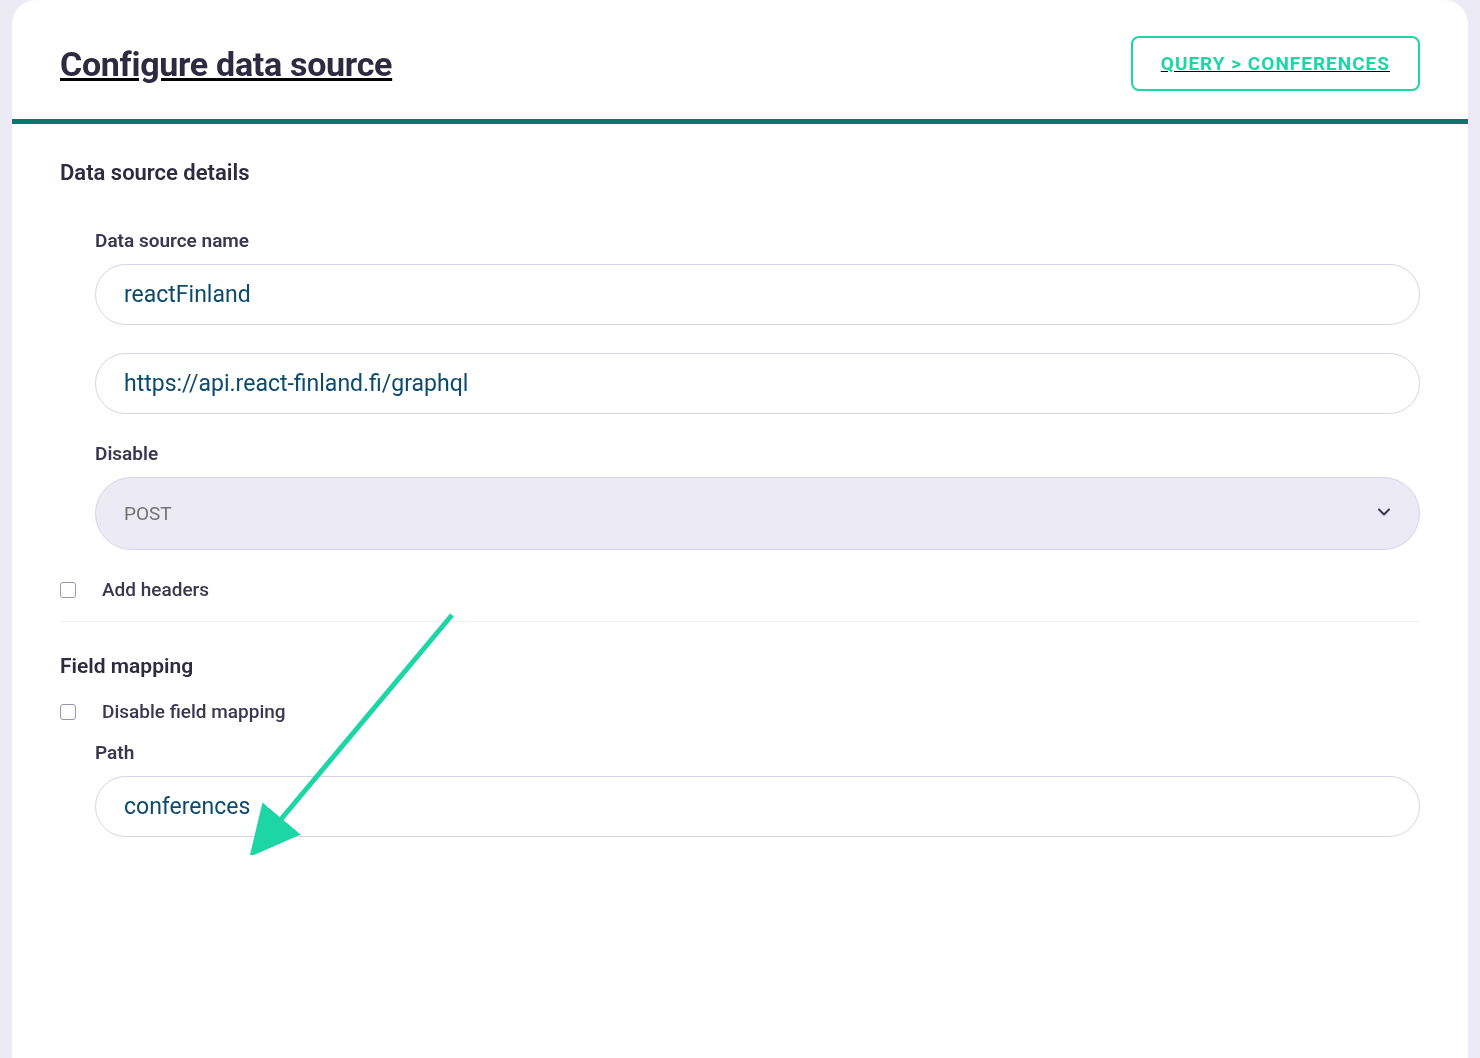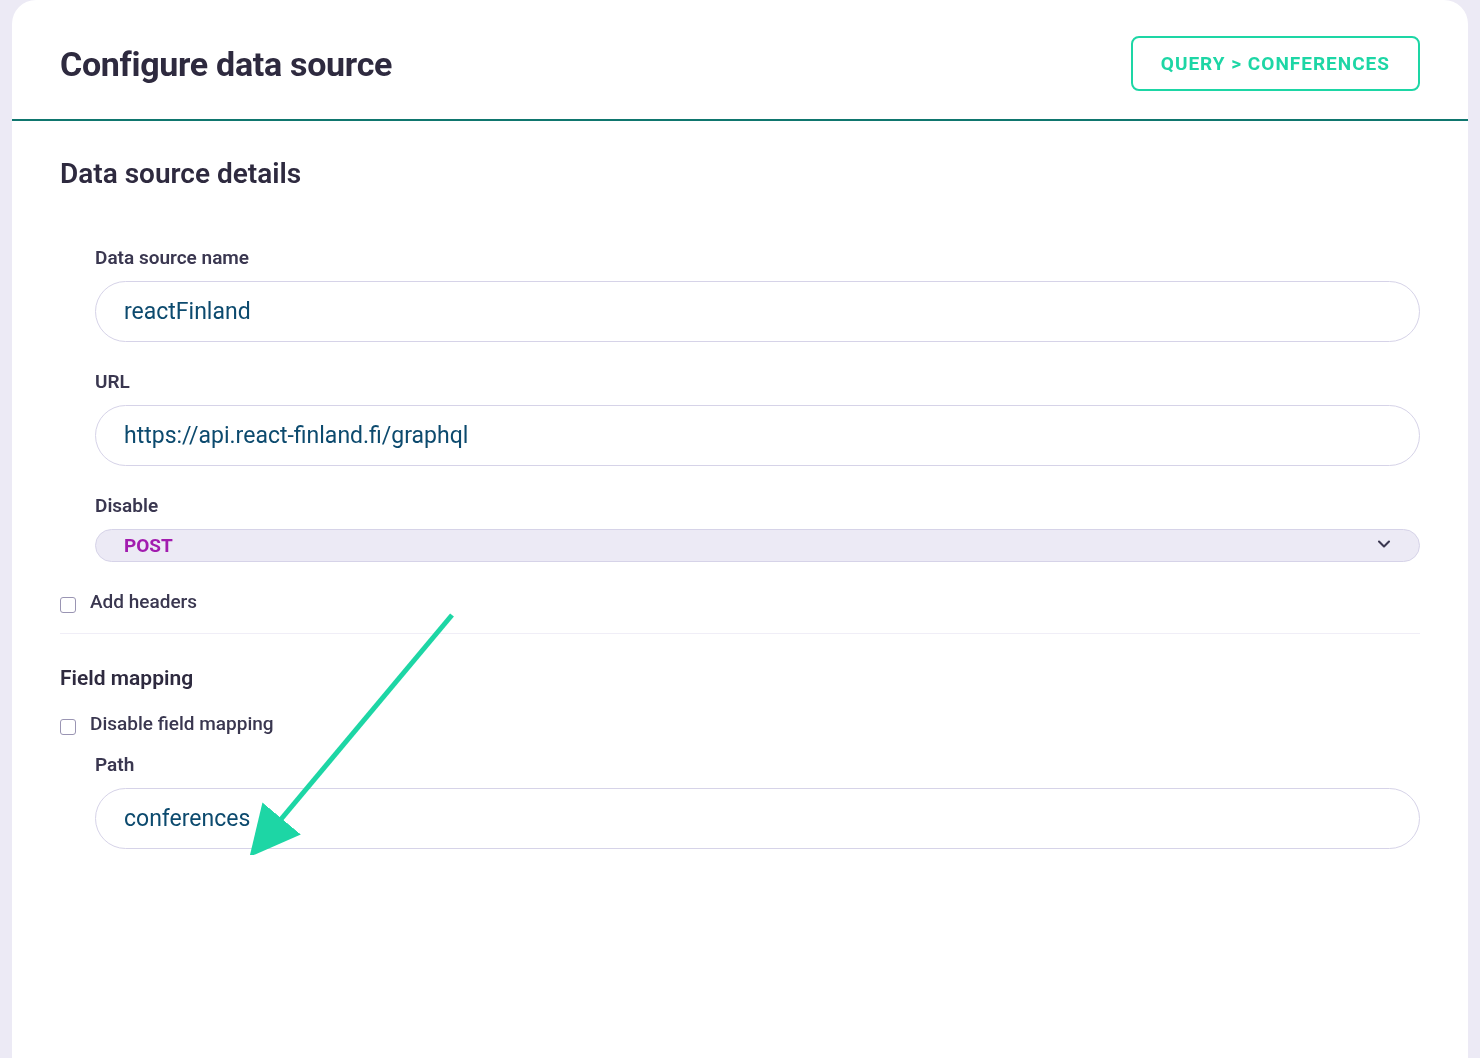--- a/index.html
+++ b/index.html
@@ -16,21 +16,22 @@
       background: #ffffff;
       border-radius: 24px 24px 0 0;
       margin: 0 12px;
       min-height: 1058px;
     }
     .header {
       display: flex;
       justify-content: space-between;
       align-items: center;
       padding: 36px 48px 28px 48px;
-      border-bottom: 2px solid #0f766e;
+      border-bottom: 5px solid #0f766e;
+      text-decoration: underline;
     }
     .page-title {
       font-size: 34px;
       font-weight: 700;
       color: #2e2a3f;
       letter-spacing: -0.3px;
     }
     .badge {
       border: 2px solid #1dd6a5;
       color: #1dd6a5;
@@ -38,24 +39,24 @@
       font-size: 19px;
       letter-spacing: 1px;
       padding: 14px 28px;
       border-radius: 8px;
       background: #ffffff;
     }
     .content {
       padding: 36px 48px;
     }
     .section-title {
-      font-size: 28px;
+      font-size: 22px;
       font-weight: 600;
       color: #2e2a3f;
-      margin-bottom: 56px;
+      margin-bottom: 44px;
     }
     .field {
       margin-bottom: 28px;
       margin-left: 35px;
     }
     .field-label {
       display: block;
       font-size: 19px;
       font-weight: 600;
       color: #3a3750;
@@ -70,43 +71,43 @@
       border-radius: 999px;
       background: #ffffff;
       outline: none;
       font-family: inherit;
     }
     .select-wrap {
       position: relative;
     }
     .select {
       width: 100%;
-      padding: 4px 28px;
-      font-size: 19px;
-      font-weight: 700;
-      color: #a21caf;
+      padding: 24px 28px;
+      font-size: 19px;
+      font-weight: 400;
+      color: #737373;
       border: 1.5px solid #d6d3e8;
       border-radius: 999px;
       background: #eceaf5;
       outline: none;
       appearance: none;
       cursor: pointer;
       font-family: inherit;
     }
     .chevron {
       position: absolute;
       right: 26px;
       top: 50%;
       transform: translateY(-50%);
       pointer-events: none;
     }
     .checkbox-row {
       display: flex;
-      align-items: flex-end;
-      gap: 14px;
+      align-items: center;
+      gap: 26px;
       margin-bottom: 18px;
     }
     .checkbox {
       width: 16px;
       height: 16px;
       border: 1.5px solid #9a95b3;
       border-radius: 3px;
       background: #ffffff;
       cursor: pointer;
       appearance: none;
@@ -144,21 +145,20 @@
 
   <div class="content">
     <h2 class="section-title">Data source details</h2>
 
     <div class="field">
       <label class="field-label">Data source name</label>
       <input type="text" class="text-input" value="reactFinland" style="">
     </div>
 
     <div class="field">
-      <label class="field-label">URL</label>
       <input type="text" class="text-input" value="https://api.react-finland.fi/graphql" style="">
     </div>
 
     <div class="field">
       <label class="field-label">Disable</label>
       <div class="select-wrap">
         <div class="select">POST</div>
         <span class="chevron">
           <svg width="20" height="20" viewBox="0 0 24 24" fill="none" stroke="#3a3750" stroke-width="2.5" stroke-linecap="round" stroke-linejoin="round">
               <polyline points="6 9 12 15 18 9"></polyline>

